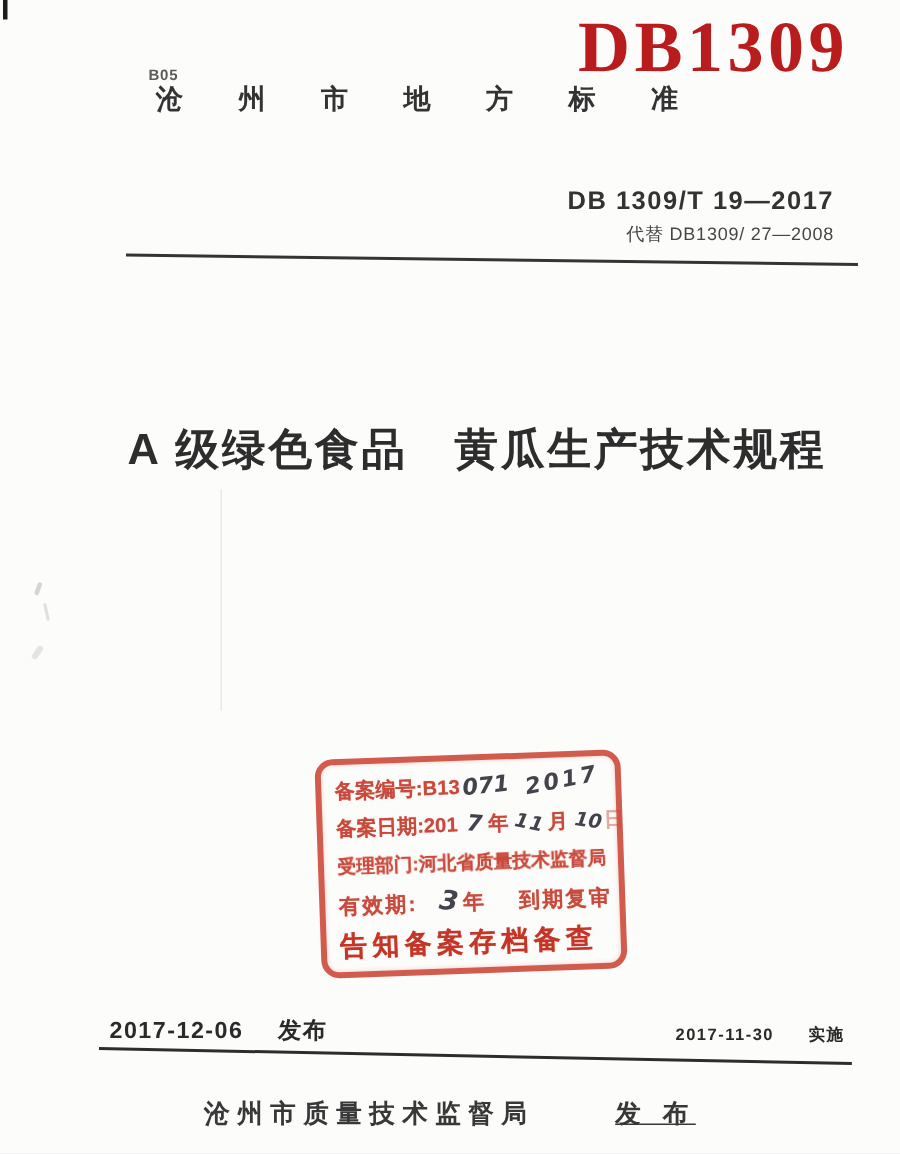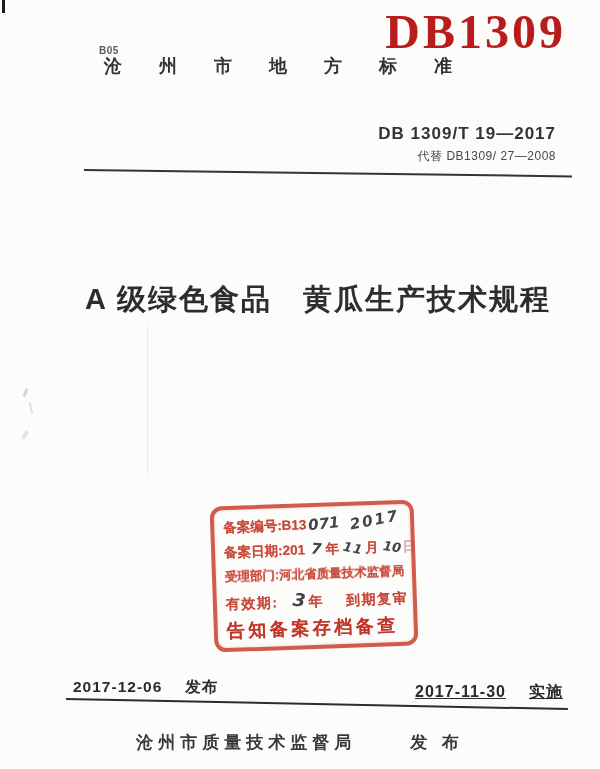--- a/index.html
+++ b/index.html
@@ -73,31 +73,31 @@
   .hw-num1{font-size:15px;margin-left:2px;transform:rotate(-4deg);}
   .hw-scrawl{font-size:15px;margin-left:10px;transform:rotate(-9deg) translateY(-2px);letter-spacing:2px;}
   .hw-y{font-size:15px;margin:0 4px 0 6px;transform:rotate(6deg);}
   .hw-m{font-size:13px;margin:0 2px 0 4px;transform:rotate(14deg);letter-spacing:1px;}
   .hw-d{font-size:13px;margin:0 2px 0 4px;transform:rotate(10deg);}
   .hw-3{font-size:18px;margin:0 2px 0 14px;transform:rotate(9deg);}
   .gap-review{margin-left:22px;}
   .faint{opacity:.45;}
   
   .date-left{position:absolute;left:73px;top:677px;font-size:15.5px;font-weight:bold;letter-spacing:1px;color:#2a2a2a;white-space:nowrap;}
-  .date-right{position:absolute;right:37px;top:682px;font-size:16px;font-weight:bold;letter-spacing:1px;color:#2a2a2a;white-space:nowrap;text-decoration:underline;}
+  .date-right{position:absolute;right:37px;top:682px;font-size:11px;font-weight:bold;letter-spacing:1px;color:#2a2a2a;white-space:nowrap;}
   .date-label{margin-left:23px;}
   .rule-bottom{
     position:absolute;left:66px;top:698px;width:502px;height:2px;
     background:#2d2d2d;transform:rotate(1.15deg);transform-origin:left center;
   }
   .publisher-line{
     position:absolute;left:0;right:0;top:731px;text-align:center;
     font-size:17px;font-weight:bold;letter-spacing:5px;color:#383838;white-space:nowrap;
   }
-  .publish-label{margin-left:54px;}
+  .publish-label{margin-left:54px;text-decoration:underline;}
 </style>
 </head>
 <body>
 
 <div class="page">
 
   <div class="corner-tick"></div>
   <div class="crease"></div>
   <div class="pencil p1"></div>
   <div class="pencil p2"></div>

